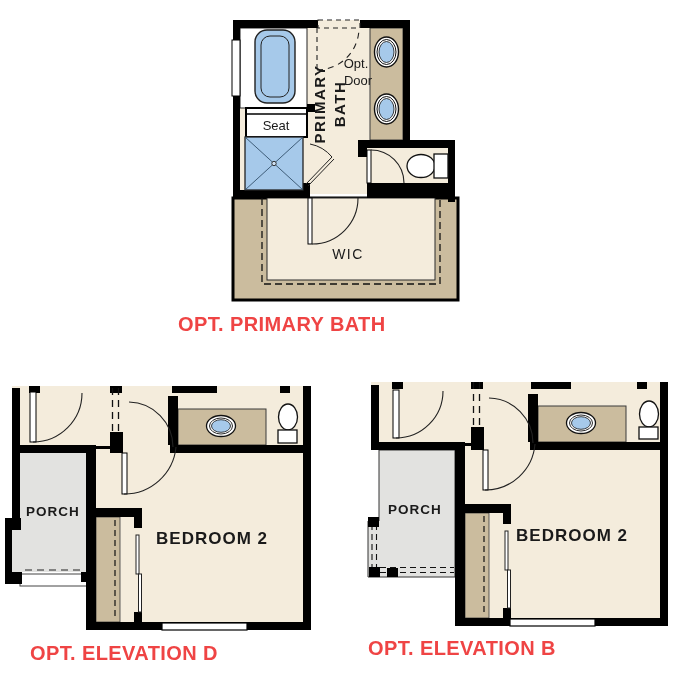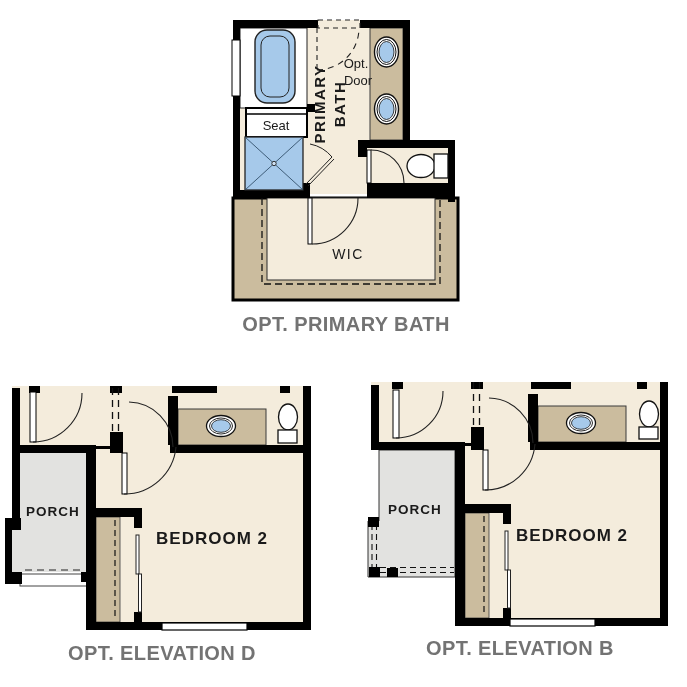--- a/index.html
+++ b/index.html
@@ -1,19 +1,19 @@
 <!DOCTYPE html>
 <html><head>
 <meta charset="utf-8">
 <style>
   html,body{margin:0;padding:0;background:#ffffff;}
   #canvas{position:relative;width:687px;height:687px;background:#ffffff;overflow:hidden;
           font-family:"Liberation Sans", sans-serif;}
   .plan{position:absolute;}
-  .caption{position:absolute;text-align:center;font-weight:bold;color:#737373;
+  .caption{position:absolute;font-weight:bold;color:#ef4444;
            font-family:"Liberation Sans", sans-serif;font-size:20px;line-height:23px;letter-spacing:0.4px;}
   svg text{font-family:"Liberation Sans", sans-serif;fill:#1a1a1a;}
 </style>
 </head>
 <body>
 
 <div id="canvas">
 
   <svg class="plan" style="left:228px;top:12px;" width="240" height="302" viewBox="0 0 240 302">
 
@@ -185,21 +185,21 @@
       <rect x="131" y="149" width="3" height="39" fill="#ffffff" stroke="#222" stroke-width="1"></rect>
       <rect x="133.5" y="188" width="3" height="38" fill="#ffffff" stroke="#222" stroke-width="1"></rect>
     </g>
 
     <rect x="157" y="237" width="85" height="7" fill="#ffffff" stroke="#000" stroke-width="1.2"></rect>
 
     <text x="48" y="130" font-size="13.5" font-weight="bold" letter-spacing="1" text-anchor="middle">PORCH</text>
     <text x="207" y="158" font-size="17" font-weight="bold" letter-spacing="1" text-anchor="middle">BEDROOM 2</text>
   </svg>
 
-  <div class="caption" style="left:10px;top:642px;width:304px;">OPT. ELEVATION D</div>
+  <div class="caption" style="left:30px;top:642px;width:304px;">OPT. ELEVATION D</div>
 
   <svg class="plan" style="left:360px;top:382px;" width="315" height="248" viewBox="0 0 315 248">
 
     <rect x="11" y="0" width="297" height="236" fill="#f4ecdc"></rect>
     <rect x="0" y="64" width="19" height="131" fill="#ffffff"></rect>
     <rect x="0" y="195" width="95" height="53" fill="#ffffff"></rect>
 
     <g>
       <path d="M 19 68 L 95 68 L 95 195 L 8 195 L 8 139 L 19 139 Z" fill="#e2e2e0" stroke="#333" stroke-width="1"></path>
       <g stroke="#111" stroke-width="1.1" stroke-dasharray="6,4">

